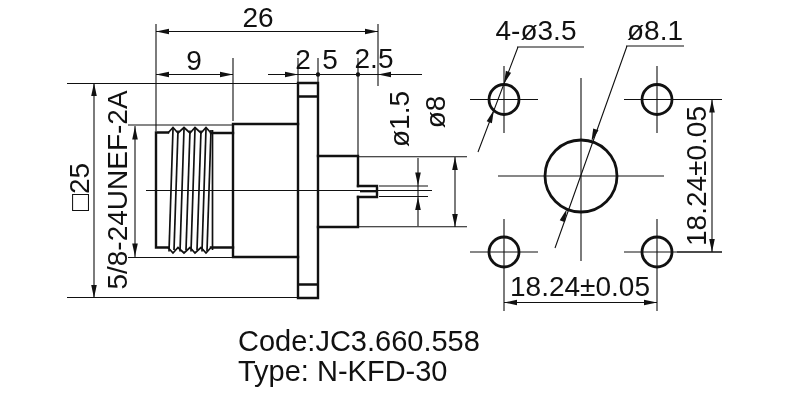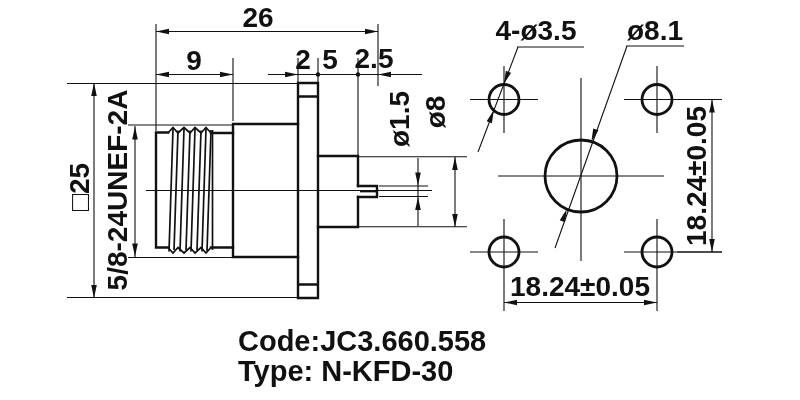--- a/index.html
+++ b/index.html
@@ -1,16 +1,16 @@
 <!DOCTYPE html>
 <html><head>
 <meta charset="utf-8">
 <style>
   html,body{margin:0;padding:0;background:#ffffff;}
-  .stage{width:800px;height:400px;background:#ffffff;overflow:hidden;font-weight:bold;}
+  .stage{width:800px;height:400px;background:#ffffff;overflow:hidden;}
   svg{display:block;}
   .thick{stroke:#111;stroke-width:2.4;fill:none;stroke-linecap:square;}
   .med{stroke:#111;stroke-width:1.7;fill:none;stroke-linecap:butt;}
   .thin{stroke:#111;stroke-width:1.1;fill:none;stroke-linecap:butt;}
   .circ{stroke:#111;stroke-width:2.8;fill:none;}
   .arw{fill:#111;stroke:none;}
   .dot{fill:#111;stroke:none;}
   text{fill:#111;font-family:"Liberation Sans","DejaVu Sans",sans-serif;font-size:28px;}
   .note{font-size:29px;}
 </style>

